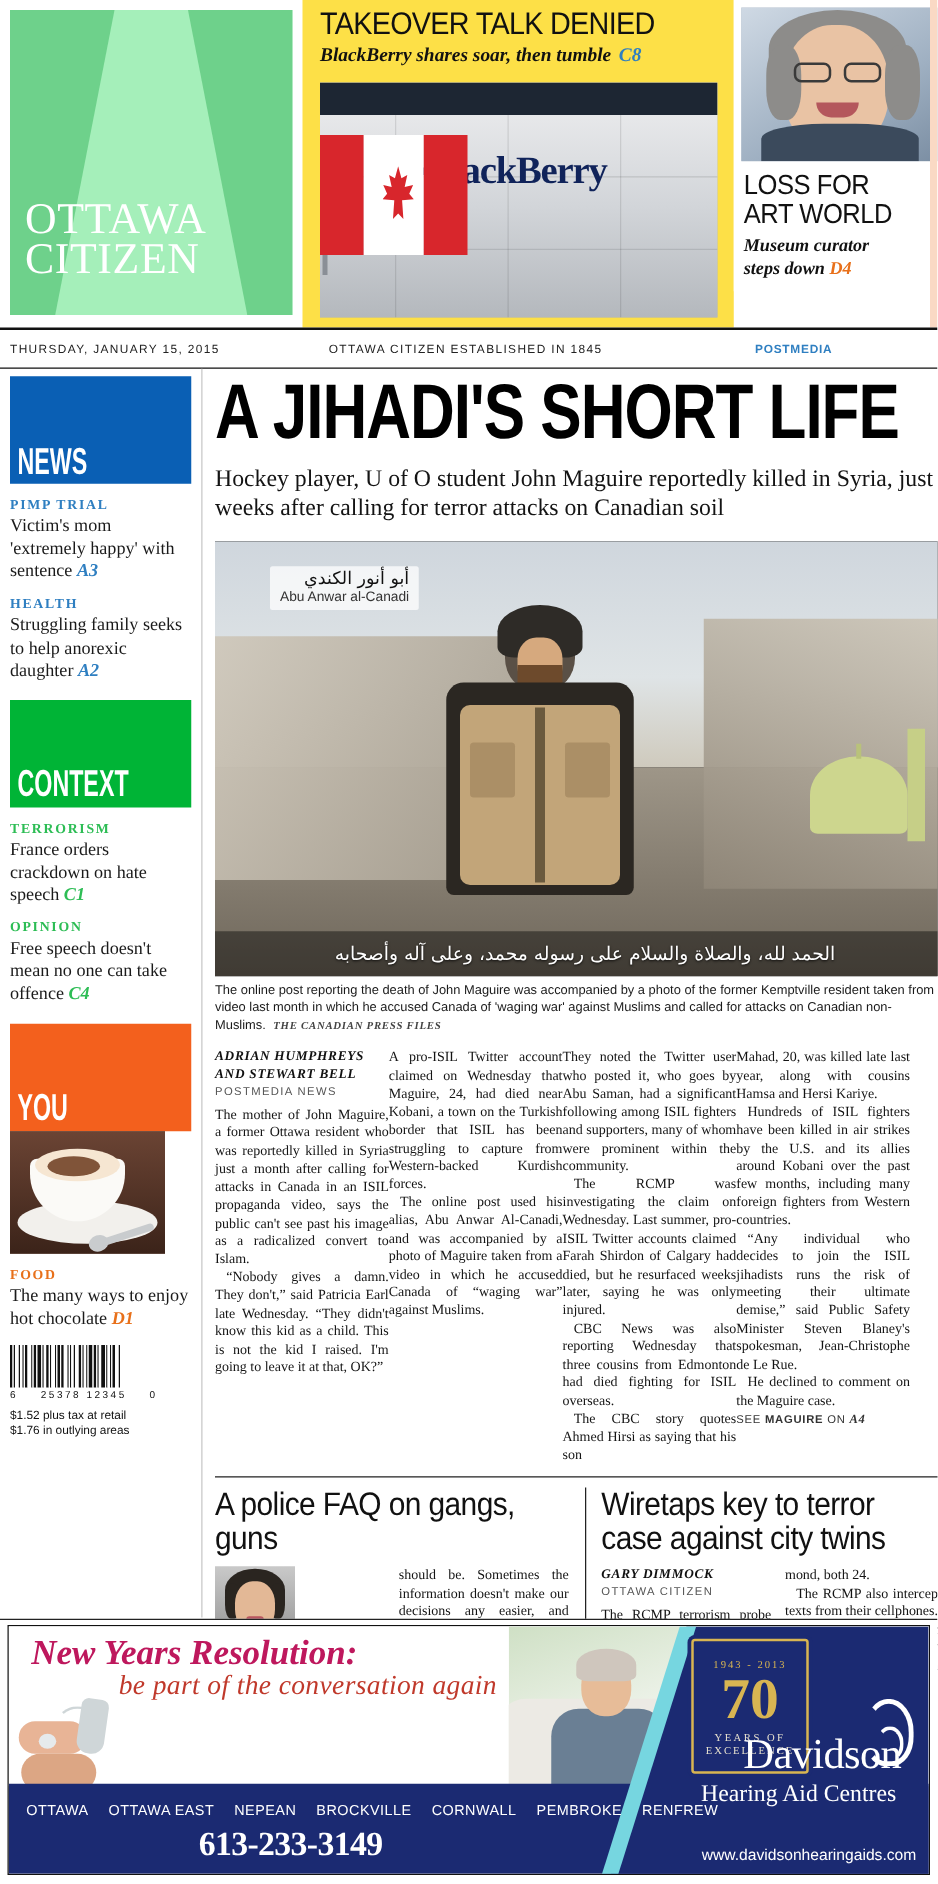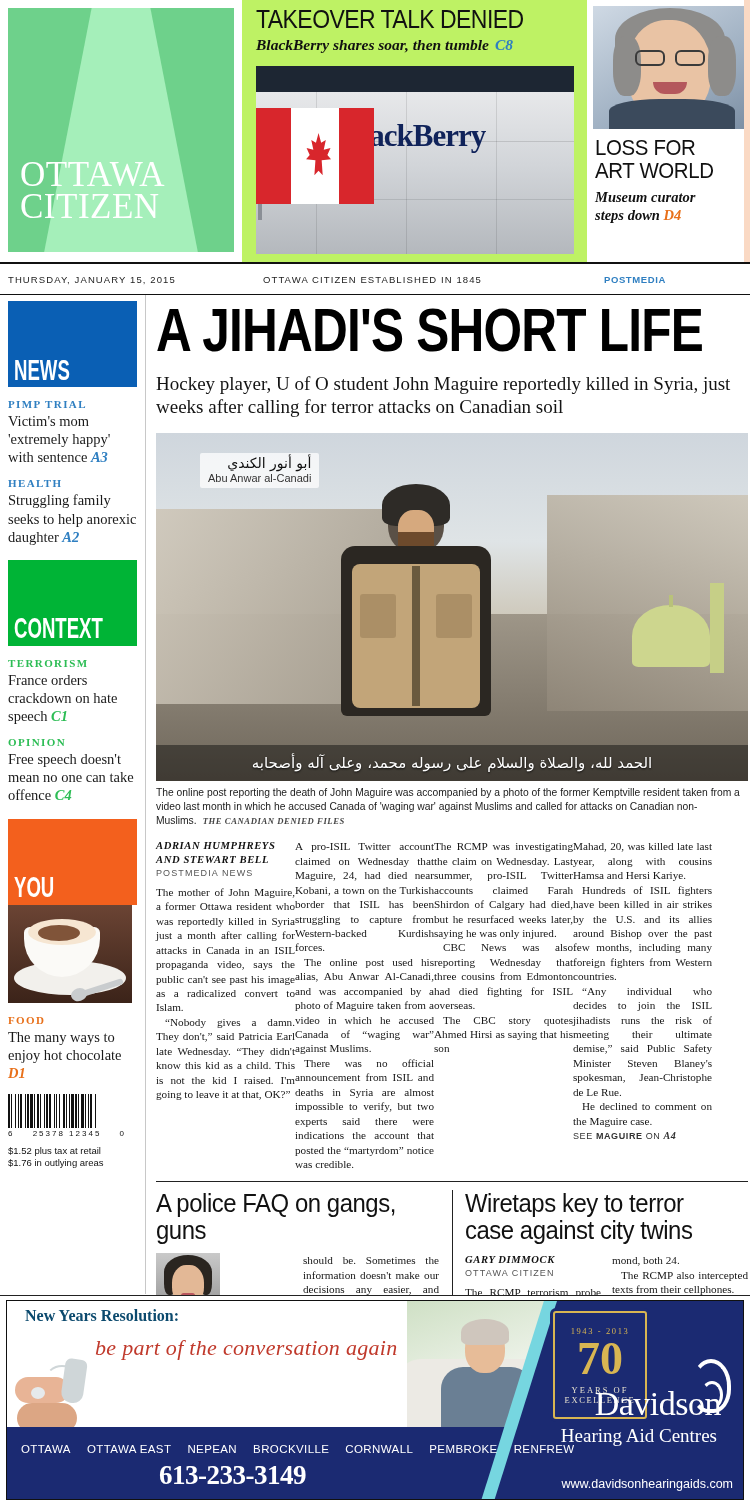--- a/index.html
+++ b/index.html
@@ -36,21 +36,21 @@
   .mh-text { position: relative; z-index: 2; }
   .mh-line {
     font-family: "Liberation Serif", serif;
     color: #ffffff; font-weight: 400;
     font-size: 35px; line-height: 0.93;
     letter-spacing: 0.5px;
     font-variant: small-caps;
     text-transform: uppercase;
   }
 
-  .center-banner { width: 345px; height: 262px; position: relative; background:#bef264; padding: 6px 12px 0 14px; }
+  .center-banner { width: 345px; height: 262px; position: relative; background:#fde047; padding: 6px 12px 0 14px; }
   .kicker-hed {
     font-family: "Liberation Sans", sans-serif;
     font-weight: 400; font-size: 25px; line-height:1.05;
     letter-spacing: -0.6px; color:#111;
     transform: scaleX(0.92); transform-origin: left center;
   }
   .kicker-sub {
     font-family: "Liberation Serif", serif;
     font-style: italic; font-weight: 700;
     font-size: 15.5px; color:#111; margin-top: 4px;
@@ -121,21 +121,21 @@
     font-size: 9.5px; letter-spacing: 1.1px; color:#222;
   }
   .datebar .d1 { position:absolute; left: 8px; }
   .datebar .d2 { position:absolute; left: 263px; }
   .datebar .d3 { position:absolute; left: 604px; color:#2f7fc1; font-weight:700; letter-spacing:0.6px; }
 
   
   .body-wrap { display:flex; width:750px; height: 999px; }
 
   
-  .sidebar { width: 146px; position:relative; padding: 6px 8px 0 8px; border-right:1px solid #c8c8c8; }
+  .sidebar { width: 162px; position:relative; padding: 6px 8px 0 8px; border-right:1px solid #c8c8c8; }
   .sec-block {
     height: 86px; position:relative; display:flex; align-items:flex-end; padding: 0 6px 4px 6px;
   }
   .sec-block .sec-label {
     font-family:"Liberation Sans", sans-serif; font-weight:700;
     font-size: 30px; color:#fff; letter-spacing:0px; line-height:0.88;
     transform: scaleX(0.62); transform-origin:left bottom;
   }
   .sec-news { background:#0a5fb4; }
   .sec-context { background:#00b436; }
@@ -292,21 +292,21 @@
 
   
   .ad {
     position:absolute; left:0; bottom:0; width:750px; height: 212px;
     border-top:1px solid #222; background:#fff; overflow:hidden;
   }
   .ad-inner { position:absolute; left:6px; top:4px; width: 738px; height: 200px; border:1px solid #111; overflow:hidden; background:#fff; }
   .ad-white { position:absolute; left:0; top:0; width:100%; height:128px; background:#fff; }
   .ad-title {
     position:absolute; left: 18px; top: 6px;
-    font-family:"Liberation Serif", serif; font-weight:700; font-size: 16px; color:#0c4a6e;
+    font-family:"Liberation Serif", serif; font-weight:700; font-size: 28px; color:#be185d;font-style:italic;
   }
   .ad-script {
     position:absolute; left: 88px; top: 34px;
     font-family:"Liberation Serif", serif; font-style:italic; font-weight:400;
     font-size: 22px; color:#c0392b; letter-spacing:0.3px;
   }
   .ad-hand {
     position:absolute; left: 8px; top: 52px; width: 120px; height: 82px;
   }
   .ah-finger1 { position:absolute; left:0; top:24px; width:54px; height:26px; background:#e8b496; border-radius:16px; }
@@ -605,43 +605,43 @@
         <div class="nametag">
           <div class="ar">أبو أنور الكندي</div>
           <div class="tr">Abu Anwar al-Canadi</div>
         </div>
         <div class="arabic-band">
           <span>الحمد لله، والصلاة والسلام على رسوله محمد، وعلى آله وأصحابه</span>
         </div>
       </div>
 
       <div class="caption">
-        <span>The online post reporting the death of John Maguire was accompanied by a photo of the former Kemptville resident taken from a video last month in which he accused Canada of 'waging war' against Muslims and called for attacks on Canadian non-Muslims.</span><span class="credit">THE CANADIAN DENIED FILES</span>
+        <span>The online post reporting the death of John Maguire was accompanied by a photo of the former Kemptville resident taken from a video last month in which he accused Canada of 'waging war' against Muslims and called for attacks on Canadian non-Muslims.</span><span class="credit">THE CANADIAN PRESS FILES</span>
       </div>
 
       <div class="cols4">
         <div class="col">
           <div class="byline">ADRIAN HUMPHREYS AND STEWART BELL</div>
           <div class="byorg">POSTMEDIA NEWS</div>
           <p class="para">The mother of John Maguire, a former Ottawa resident who was reportedly killed in Syria just a month after calling for attacks in Canada in an ISIL propaganda video, says the public can't see past his image as a radicalized convert to Islam.</p>
           <p class="para">“Nobody gives a damn. They don't,” said Patricia Earl late Wednesday. “They didn't know this kid as a child. This is not the kid I raised. I'm going to leave it at that, OK?”</p>
         </div>
         <div class="col">
           <p class="para">A pro-ISIL Twitter account claimed on Wednesday that Maguire, 24, had died near Kobani, a town on the Turkish border that ISIL has been struggling to capture from Western-backed Kurdish forces.</p>
           <p class="para">The online post used his alias, Abu Anwar Al-Canadi, and was accompanied by a photo of Maguire taken from a video in which he accused Canada of “waging war” against Muslims.</p>
-          <p class="para">There was no official announcement from ISIL and deaths in Syria are almost impossible to verify, but two experts said there were indications the account that posted the “martyrdom” notice was credible.</p>
         </div>
         <div class="col">
+          <p class="para">They noted the Twitter user who posted it, who goes by Abu Saman, had a significant following among ISIL fighters and supporters, many of whom were prominent within the community.</p>
           <p class="para">The RCMP was investigating the claim on Wednesday. Last summer, pro-ISIL Twitter accounts claimed Farah Shirdon of Calgary had died, but he resurfaced weeks later, saying he was only injured.</p>
           <p class="para">CBC News was also reporting Wednesday that three cousins from Edmonton had died fighting for ISIL overseas.</p>
           <p class="para">The CBC story quotes Ahmed Hirsi as saying that his son</p>
         </div>
         <div class="col">
           <p class="para">Mahad, 20, was killed late last year, along with cousins Hamsa and Hersi Kariye.</p>
-          <p class="para">Hundreds of ISIL fighters have been killed in air strikes by the U.S. and its allies around Bishop over the past few months, including many foreign fighters from Western countries.</p>
+          <p class="para">Hundreds of ISIL fighters have been killed in air strikes by the U.S. and its allies around Kobani over the past few months, including many foreign fighters from Western countries.</p>
           <p class="para">“Any individual who decides to join the ISIL jihadists runs the risk of meeting their ultimate demise,” said Public Safety Minister Steven Blaney's spokesman, Jean-Christophe de Le Rue.</p>
           <p class="para">He declined to comment on the Maguire case.</p>
           <div class="jump">
             <span>SEE</span>
             <b>MAGUIRE</b>
             <span>ON</span>
             <i>A4</i>
           </div>
         </div>
       </div>

